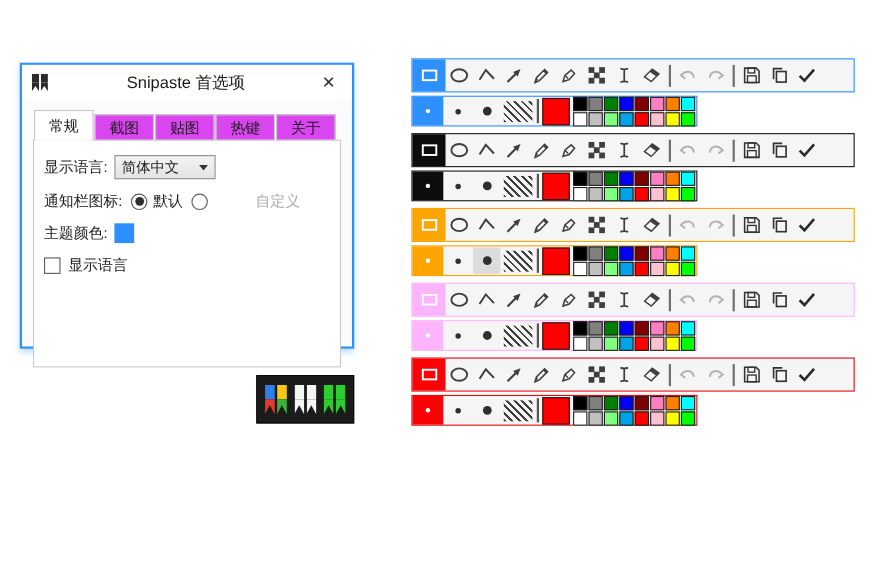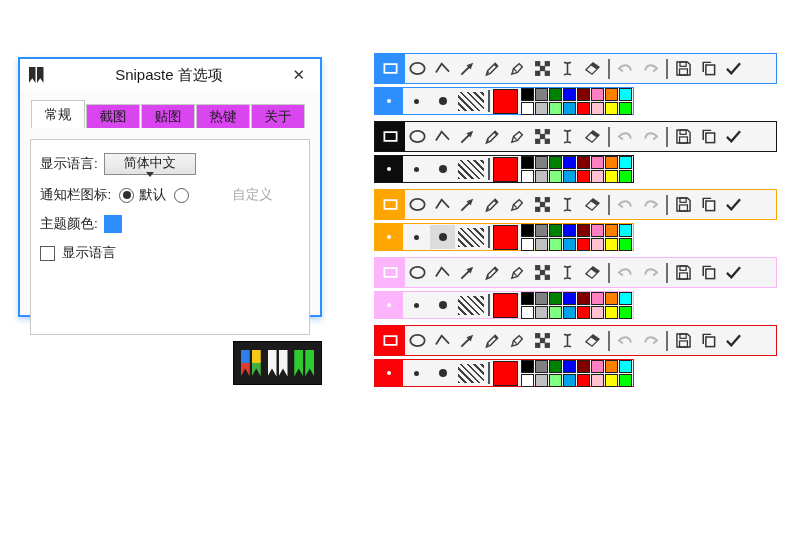--- a/index.html
+++ b/index.html
@@ -8,35 +8,35 @@
     font-family:"Liberation Sans","DejaVu Sans",sans-serif;color:#1a1a1a;
   }
   
   .dialog{
     position:absolute;left:18px;top:57px;width:304px;height:260px;box-sizing:border-box;
     background:#fbfbfb;border:2px solid #2e8fff;box-shadow:0 3px 6px rgba(46,143,255,.35);
   }
   .titlebar{height:32px;display:flex;align-items:center;padding:0 9px;background:#ffffff;}
   .titlebar .title{font-size:15px;margin-left:8px;flex:1;text-align:center;}
   .close{font-size:15px;color:#333;padding:2px 6px;cursor:default;}
-  .tabs{display:flex;align-items:flex-end;padding:10px 10px 12px 11px;height:27px;}
+  .tabs{display:flex;align-items:flex-end;padding:10px 10px 0 11px;height:27px;}
   .tab{
     width:52px;height:23px;line-height:23px;text-align:center;font-size:13.5px;
     background:#d946ef;border:1px solid #c8c8c8;border-bottom:none;margin-right:1px;
   }
   .tab.active{background:#ffffff;height:27px;line-height:27px;position:relative;z-index:2;}
   .panel{
     margin:0 10px;margin-top:-1px;height:177px;background:#ffffff;border:1px solid #c8c8c8;
-    padding:13px 9px 4px 9px;box-sizing:content-box;position:relative;z-index:1;
+    padding:13px 9px 15px 9px;box-sizing:content-box;position:relative;z-index:1;
   }
   .frow{display:flex;align-items:center;margin-bottom:11px;font-size:13.5px;}
   .combo{
     margin-left:6px;width:92px;height:22px;box-sizing:border-box;border:1px solid #8a8a8a;
     background:linear-gradient(#f4f4f4,#e3e3e3);display:flex;align-items:center;
-    justify-content:space-between;padding:0 6px;font-size:13px;flex-direction:column;
+    justify-content:space-between;padding:0 6px;font-size:13px;
   }
   .caret{width:0;height:0;border-left:4px solid transparent;border-right:4px solid transparent;border-top:5px solid #333;}
   .btn{
     margin-left:6px;height:22px;box-sizing:border-box;border:1px solid #a8a8a8;background:#e9e9e9;
     display:flex;align-items:center;padding:0 8px;font-size:13px;
   }
   .swatch{width:18px;height:18px;margin-left:6px;}
   .radio{width:13px;height:13px;border:1px solid #5a5a5a;border-radius:50%;background:#fff;position:relative;margin:0 5px 0 8px;flex:0 0 auto;}
   .radio.checked::after{content:"";position:absolute;inset:2.5px;border-radius:50%;background:#2f2f2f;}
   .graytext{color:#a9a9a9;margin-left:38px;}

